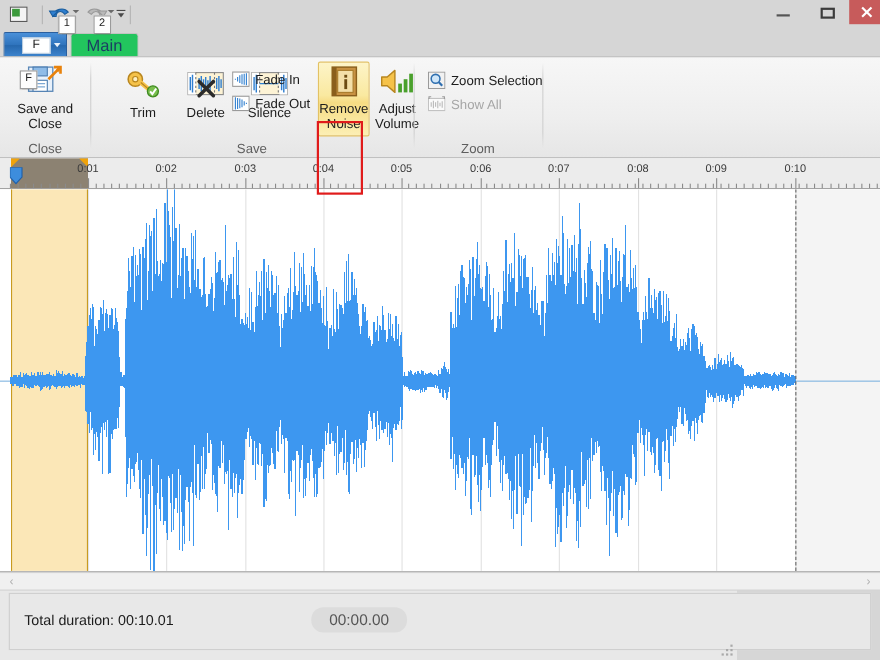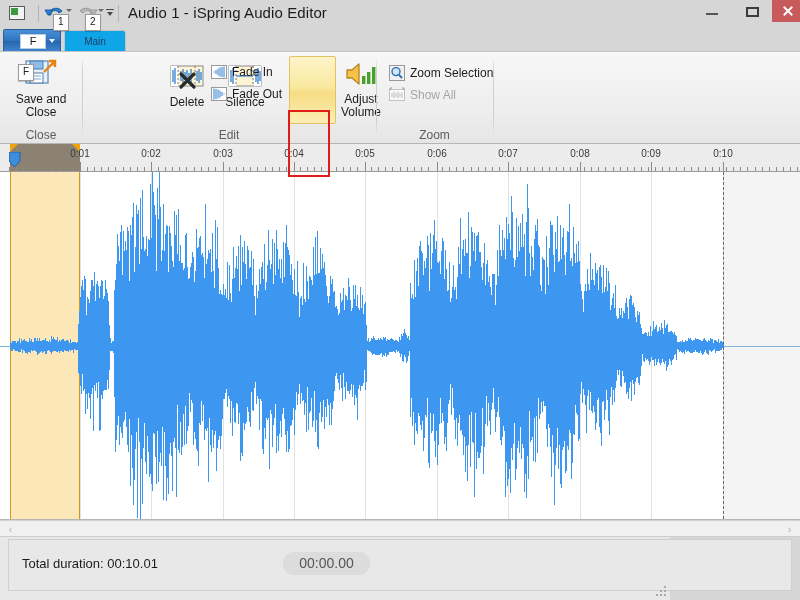--- a/index.html
+++ b/index.html
@@ -116,23 +116,23 @@
     position:absolute;left:0;right:0;top:0px;text-align:center;
     font-size:11px;color:#1a1a1a;line-height:13px;
   }
   .file-tab .fcaret{
     position:absolute;left:45px;top:9px;width:0;height:0;
     border-left:3px solid transparent;border-right:3px solid transparent;
     border-top:4px solid #eaf2fb;
   }
   .main-tab{
     position:absolute;left:64px;top:2px;width:62px;height:22px;
-    background:#0ea5e9;border:1px solid #c3c3c3;border-bottom:none;
+    background:#22c55e;border:1px solid #c3c3c3;border-bottom:none;
     box-sizing:border-box;border-radius:3px 3px 0 0;
-    text-align:center;font-size:10px;color:#1c3d63;line-height:21px;
+    text-align:center;font-size:15px;color:#1c3d63;line-height:21px;
   }
 
   
   .ribbon{
     position:absolute;left:0;top:51px;width:800px;height:93px;
     background:linear-gradient(to bottom,#f7f7f7 0%,#eeeeee 62%,#e6e6e6 100%);
     border-top:1px solid #c3c3c3;border-bottom:1px solid #b6b6b6;
     box-sizing:border-box;
   }
   .rgroup{position:absolute;top:0;height:92px;}
@@ -271,21 +271,20 @@
       <svg class="arrow-svg" width="22" height="19" viewBox="0 0 22 19">
         <path d="M18 11 C17 4, 8 2, 4 7 L7 9 C10 5, 15 6, 15 11 Z" fill="#b9b9b9" stroke="#9a9a9a" stroke-width="1"></path>
         <path d="M18 11 L21 6 L13 6 Z" fill="#b9b9b9" stroke="#9a9a9a" stroke-width="1"></path>
       </svg>
     </div>
     <div class="qat-caret redo-caret"></div>
 
     <div class="qat-more"></div>
     <div class="qat-sep2"></div>
 
-    <div class="win-title">Audio 1 - iSpring Audio Editor</div>
 
     <div class="keytip" id="kt-undo">1</div>
     <div class="keytip" id="kt-redo">2</div>
 
     <div class="wbtn wbtn-min">
         <i></i>
       </div>
     <div class="wbtn wbtn-max">
         <i></i>
       </div>
@@ -320,20 +319,31 @@
         </svg>
         <span class="blabel">Save and</span>
         <span class="blabel">Close</span>
       </div>
       <div class="glabel">Close</div>
     </div>
     <div class="gsep" style="left:82px;"></div>
 
     <div class="rgroup" style="left:83px;width:292px;">
 
+      <div class="bigbtn" style="left:22px;top:10px;width:50px;">
+        <svg width="32" height="30" viewBox="0 0 32 30" style="display:block;margin:0 auto 4px;">
+          <circle cx="9" cy="10" r="6.5" fill="#f5c24a" stroke="#b8861f" stroke-width="1.4"></circle>
+          <circle cx="9" cy="10" r="2.4" fill="#fdf0c4" stroke="#b8861f" stroke-width="1"></circle>
+          <path d="M14 13 L27 24" stroke="#f5c24a" stroke-width="4" stroke-linecap="round"></path>
+          <path d="M14 13 L27 24" stroke="#b8861f" stroke-width="1" fill="none"></path>
+          <circle cx="25" cy="21" r="5" fill="#79bf4d" stroke="#3f8a22" stroke-width="1.2"></circle>
+          <path d="M22.5 21 L24.5 23.5 L28 18.5" stroke="#fff" stroke-width="1.8" fill="none"></path>
+        </svg>
+        <span class="blabel">Trim</span>
+      </div>
 
       <div class="bigbtn" style="left:134px;top:10px;width:56px;">
         <svg width="36" height="30" viewBox="0 0 36 30" style="display:block;margin:0 auto 4px;">
           <rect x="2" y="4" width="32" height="20" fill="#fdf3d5" stroke="#8a8a8a" stroke-width="1"></rect>
           <rect x="2" y="4" width="7" height="20" fill="#ffffff"></rect>
           <rect x="27" y="4" width="7" height="20" fill="#ffffff"></rect>
           <g stroke="#2f7fd0" stroke-width="1.3">
             <line x1="4" y1="8" x2="4" y2="20"></line>
               <line x1="6" y1="6" x2="6" y2="22"></line>
             <line x1="29" y1="8" x2="29" y2="20"></line>
@@ -395,33 +405,44 @@
             <line x1="7" y1="3.5" x2="7" y2="12.5"></line>
               <line x1="9" y1="4.5" x2="9" y2="11.5"></line>
             <line x1="11" y1="6" x2="11" y2="10"></line>
               <line x1="13" y1="7.5" x2="13" y2="8.5"></line>
           </g>
         </svg>
         <span class="slabel">Fade Out</span>
       </div>
 
       <div class="hoverbg" style="left:206px;top:4px;width:47px;height:68px;"></div>
+      <div class="bigbtn" style="left:206px;top:8px;width:47px;">
+        <svg width="28" height="30" viewBox="0 0 28 30" style="display:block;margin:0 auto 3px;">
+          <rect x="3" y="1" width="22" height="26" fill="#c89243" stroke="#8a5f1c" stroke-width="1.3"></rect>
+          <rect x="3" y="1" width="4" height="26" fill="#8a5f1c"></rect>
+          <rect x="8" y="4" width="14" height="20" fill="#f3dfa8" stroke="#a87c2c" stroke-width="1"></rect>
+          <rect x="14" y="8" width="2.6" height="2.6" fill="#6b4a12"></rect>
+          <rect x="14" y="12" width="2.6" height="9" fill="#6b4a12"></rect>
+        </svg>
+        <span class="blabel">Remove</span>
+        <span class="blabel">Noise</span>
+      </div>
 
       <div class="bigbtn" style="left:254px;top:8px;width:48px;">
         <svg width="32" height="30" viewBox="0 0 32 30" style="display:block;margin:0 auto 3px;">
           <path d="M2 10 L7 10 L14 4 L14 24 L7 18 L2 18 Z" fill="#f5c24a" stroke="#b8861f" stroke-width="1.3" stroke-linejoin="round"></path>
           <rect x="17" y="16" width="3.4" height="8" fill="#4aa02c"></rect>
           <rect x="22" y="12" width="3.4" height="12" fill="#4aa02c"></rect>
           <rect x="27" y="7" width="3.4" height="17" fill="#4aa02c"></rect>
         </svg>
         <span class="blabel">Adjust</span>
         <span class="blabel">Volume</span>
       </div>
 
-      <div class="glabel">Edit</div>
+      <div class="glabel">Save</div>
     </div>
     <div class="gsep" style="left:376px;"></div>
 
     <div class="rgroup" style="left:377px;width:115px;">
       <div class="smallbtn" style="left:12px;top:12px;">
         <svg class="sicon" viewBox="0 0 16 16">
           <rect x="0.5" y="0.5" width="15" height="15" fill="#f1f1f1" stroke="#9a9a9a" stroke-width="1"></rect>
           <circle cx="7" cy="6.6" r="4" fill="#cfe6f9" stroke="#2f6fb0" stroke-width="1.4"></circle>
           <line x1="9.8" y1="9.6" x2="13" y2="13" stroke="#2f6fb0" stroke-width="2"></line>
         </svg>

